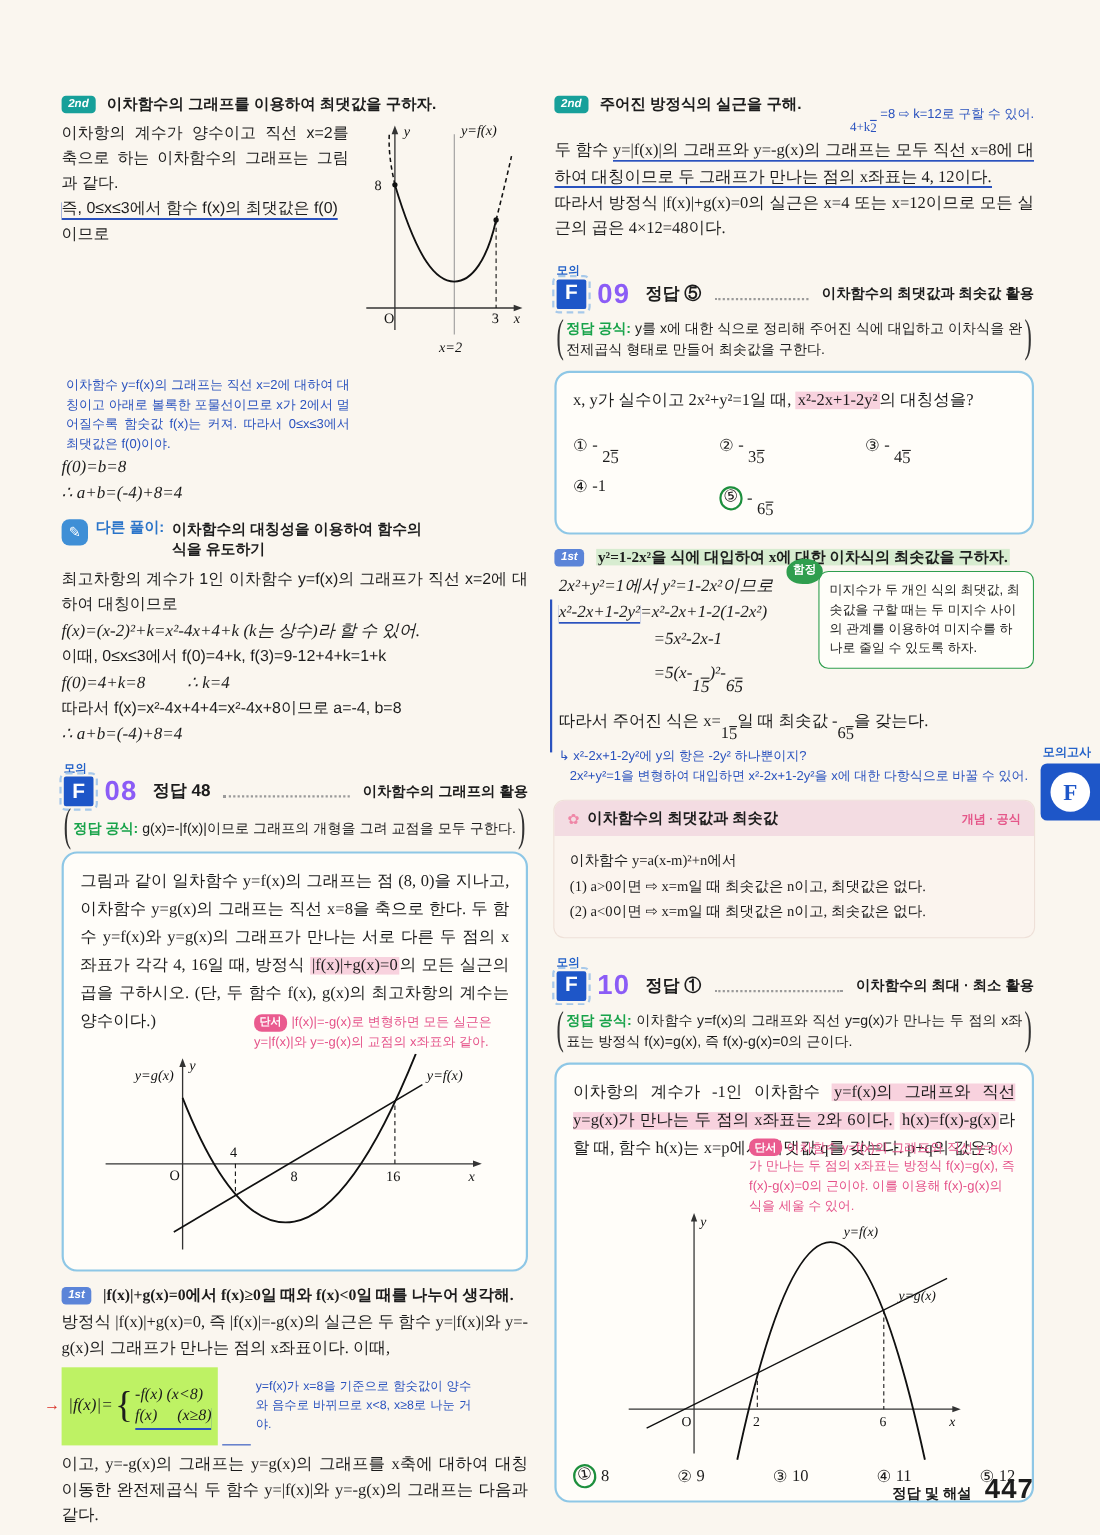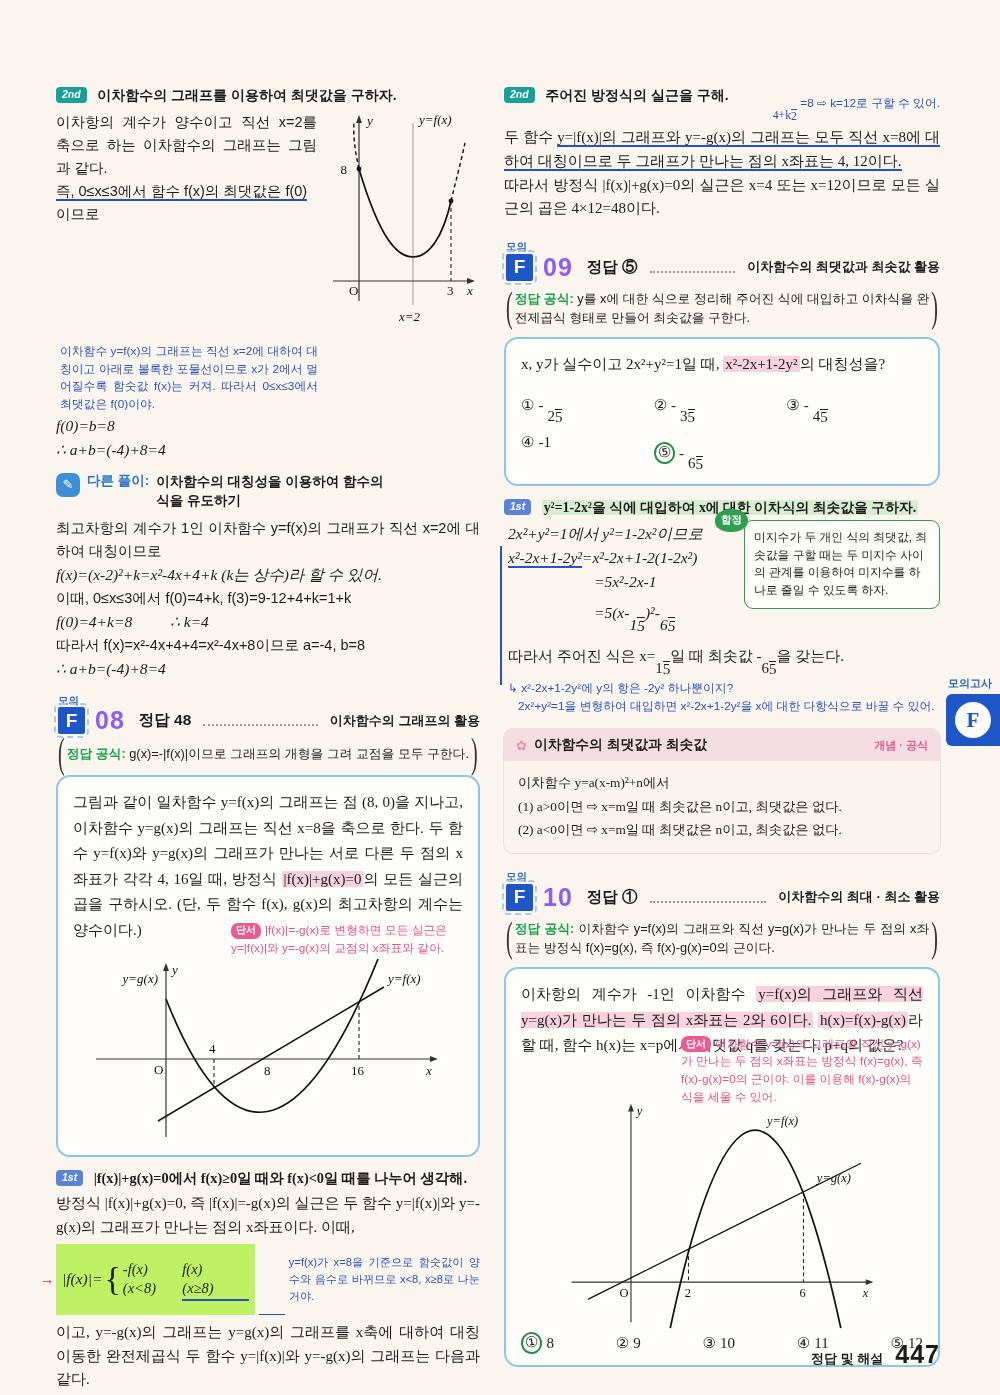--- a/index.html
+++ b/index.html
@@ -54,21 +54,21 @@
   .choices-row{display:flex;margin-top:8px;}
   .choice{font-size:15px;font-family:"Liberation Serif",serif;display:flex;align-items:center;gap:4px;}
   .cmark{font-family:"Liberation Sans",sans-serif;font-size:15px;}
   .circ-green{display:inline-block;border:2px solid #1d8f3d;border-radius:50%;
        padding:0 2px 1px;transform:rotate(-8deg);line-height:1.1;}
   
   .cases-wrap{display:flex;align-items:center;margin:4px 0 6px;position:relative;}
   .red-arr{color:#d93025;font-weight:bold;margin-right:2px;position:absolute;left:-16px;}
   .cases-box{background:#bef264;padding:16px 6px;display:flex;align-items:center;}
   .brace{font-family:"Liberation Serif",serif;font-size:34px;font-weight:300;line-height:0.9;margin:0 2px;}
-  .case-col{display:flex;font-family:"Liberation Serif",serif;
+  .case-col{display:flex;flex-direction:column;font-family:"Liberation Serif",serif;
        font-style:italic;font-size:14.5px;line-height:1.35;}
   .conn{width:26px;border-bottom:1.4px solid #2a52be;margin:0 4px;align-self:flex-end;
        height:12px;border-right:0;}
   .trap{float:right;width:176px;border:1.6px solid #2f9e4e;border-radius:9px;background:#fffef9;
        padding:8px 9px;font-size:11.8px;line-height:1.5;position:relative;margin:-2px 0 6px 8px;}
   .trap-badge{position:absolute;top:-12px;left:-30px;background:#2f9e4e;color:#fff;font-size:10.5px;
        font-weight:bold;padding:3px 6px 4px;border-radius:50% 50% 50% 45%;}
   
   .concept{background:#fbf4ee;border-radius:9px;padding:0 0 10px;margin:14px 0 4px;
        box-shadow:0 0 0 1px #eee0d8;}

